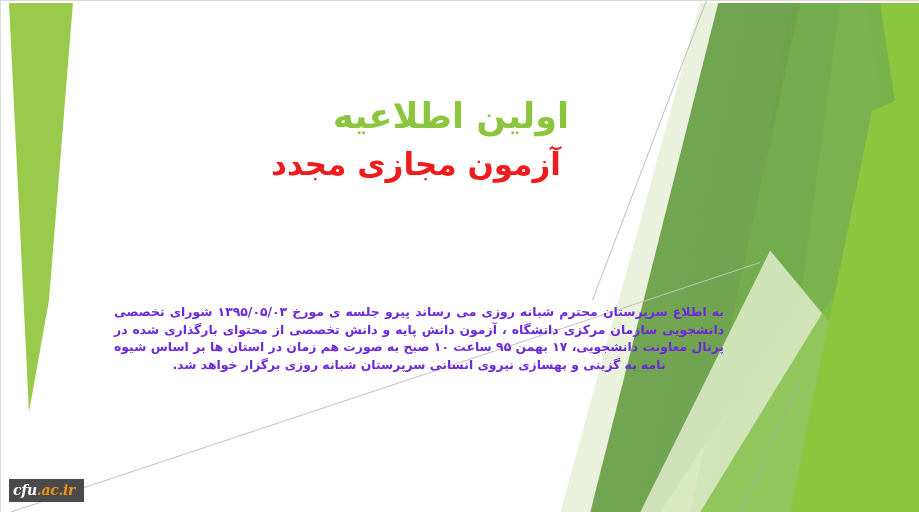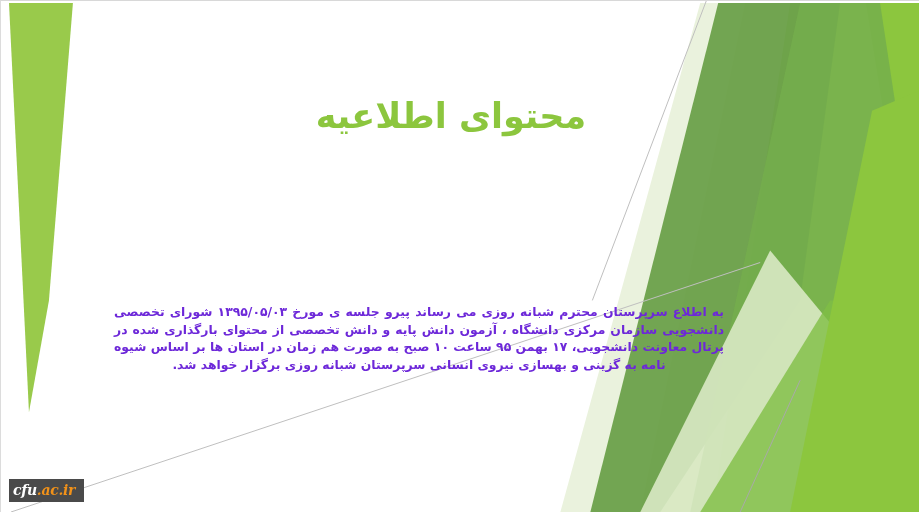--- a/index.html
+++ b/index.html
@@ -140,21 +140,22 @@
     <polygon points="872,110 919,90 919,512 790,512" fill="#8CC63E"></polygon>
 
     <line x1="706" y1="0" x2="592" y2="300" stroke="#BFBFBF" stroke-width="1" fill="none"></line>
     <line x1="760" y1="262" x2="10" y2="512" stroke="#BFBFBF" stroke-width="1" fill="none"></line>
     <line x1="800" y1="380" x2="740" y2="512" stroke="#A9A9A9" stroke-width="1" fill="none"></line>
   </svg>
 
   <div class="content">
 
     <div class="title-group">
-      <div class="title-line-1">محتوای اطلاعیه</div>
+      <div class="title-line-1">اولین اطلاعیه</div>
+      <div class="title-line-2">آزمون مجازی مجدد</div>
     </div>
 
     <div class="body-text">به اطلاع سرپرستان محترم شبانه روزی می رساند پیرو جلسه ی مورخ ۱۳۹۵/۰۵/۰۳ شورای تخصصی دانشجویی سازمان مرکزی دانشگاه ، آزمون دانش پایه و دانش تخصصی از محتوای بارگذاری شده در پرتال معاونت دانشجویی، ۱۷ بهمن ۹۵ ساعت ۱۰ صبح به صورت هم زمان در استان ها بر اساس شیوه نامه به گزینی و بهسازی نیروی انسانی سرپرستان شبانه روزی برگزار خواهد شد.</div>
 
   </div>
 
   <div class="watermark">
     <span class="wm-a">cfu</span><span class="wm-b">.ac.ir</span>
   </div>
 

